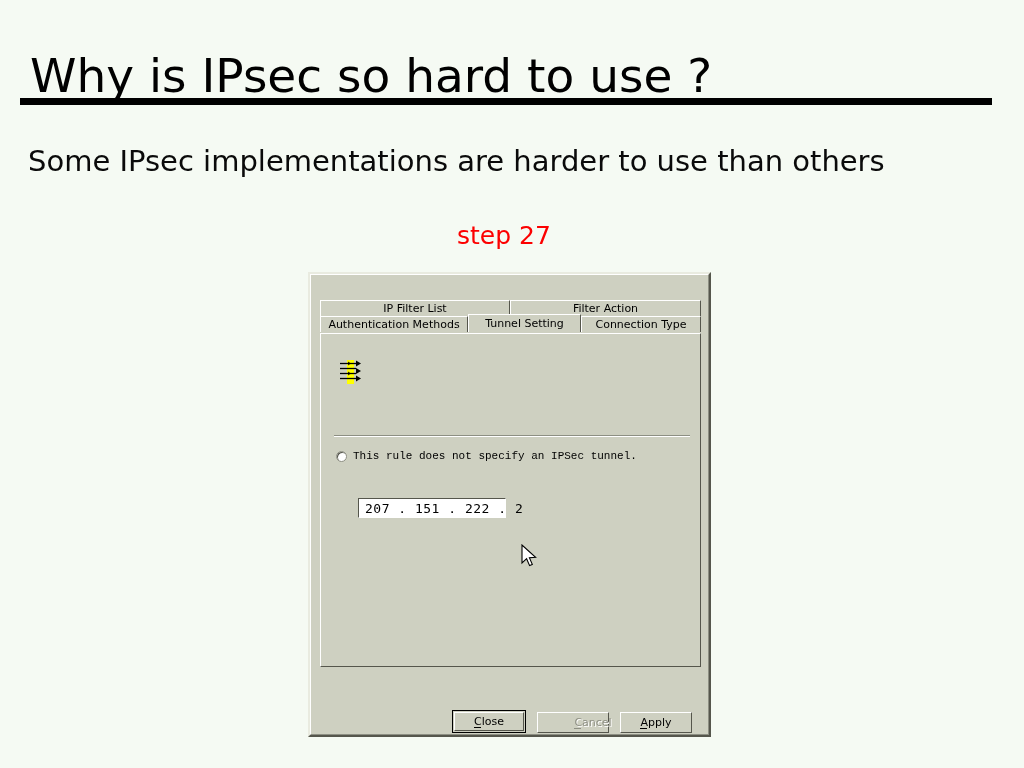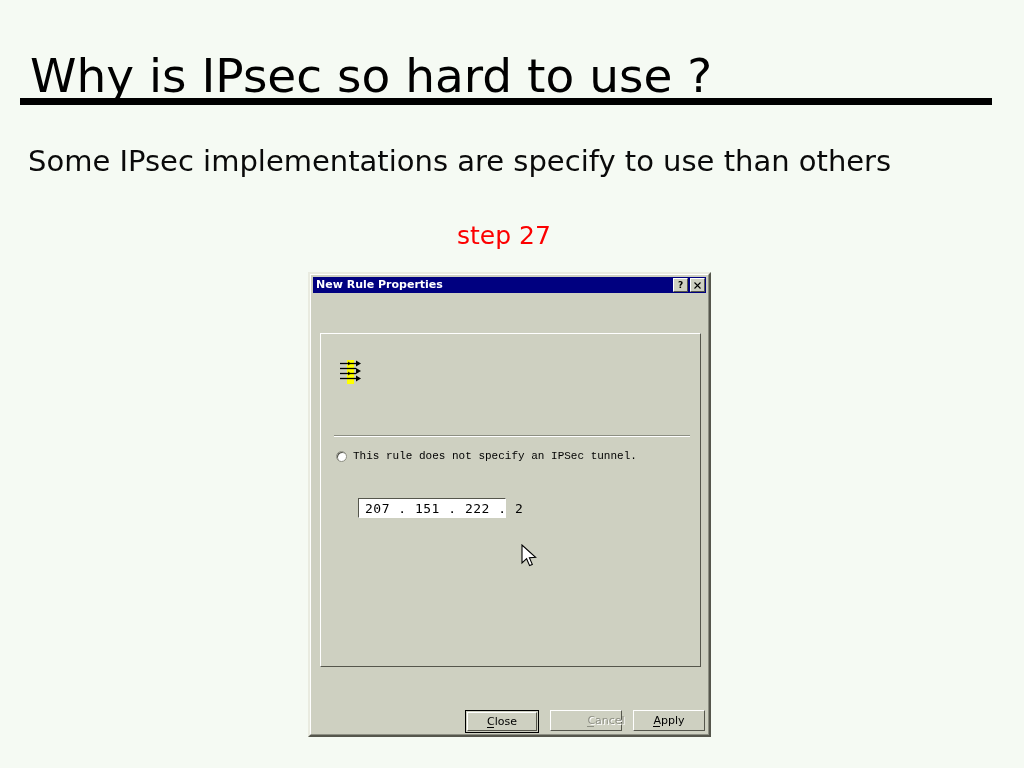--- a/index.html
+++ b/index.html
@@ -275,24 +275,25 @@
     width: 1px;
     height: 14px;
     background: #000000;
     vertical-align: -2px;
     margin-left: 1px;
   }
 
   
   .btnrow {
     position: absolute;
-    left: 155px;
+    left: 142px;
     top: 436px;
     display: flex;
     gap: 11px;
+    align-items: flex-end;
   }
   .dlg-btn {
     width: 72px;
     height: 21px;
     background: #ced0c1;
     border-top: 1px solid #ffffff;
     border-left: 1px solid #ffffff;
     border-right: 1px solid #55564c;
     border-bottom: 1px solid #55564c;
     box-sizing: border-box;
@@ -350,37 +351,39 @@
     pointer-events: none;
   }
 </style>
 </head>
 <body>
 
 <div class="slide-title">Why is IPsec so hard to use ?</div>
 
 <div class="title-rule"></div>
 
-<div class="slide-subtitle">Some IPsec implementations are specify to use than others</div>
+<div class="slide-subtitle">Some IPsec implementations are harder to use than others</div>
 
 <div class="step-label">step 27</div>
 
 <div class="dialog">
   <div class="dialog-inner-bevel"></div>
 
-  <div class="titlebar">
-    <span class="titlebar-text">New Rule Properties</span>
-    <div class="tb-btn">?</div>
-    <div class="tb-btn">
-      <svg width="7" height="7" viewBox="0 0 7 7" aria-hidden="true">
-        <path d="M0.5 0.5 L6.5 6.5 M6.5 0.5 L0.5 6.5" stroke="#000" stroke-width="1.1" fill="none"></path>
-      </svg>
+
+  <div class="tabstrip">
+    <div class="tabrow row1">
+      <div class="tab tab-ipfilter">IP Filter List</div>
+      <div class="tab tab-filteraction">Filter Action</div>
+    </div>
+    <div class="tabrow row2">
+      <div class="tab tab-authmethods">Authentication Methods</div>
+      <div class="tab tab-tunnel active">Tunnel Setting</div>
+      <div class="tab tab-conntype">Connection Type</div>
     </div>
   </div>
-
 
   <div class="tabpage"></div>
 
   <div class="desc-row">
     <div class="tunnel-icon">
       <svg width="24" height="26" viewBox="0 0 24 26" aria-hidden="true">
         <rect x="8" y="1" width="7" height="24" fill="#ffff00"></rect>
         <g stroke="#000000" stroke-width="1.3" fill="none">
           <path d="M1 4.5 H17"></path>
           <path d="M1 9.5 H17"></path>

